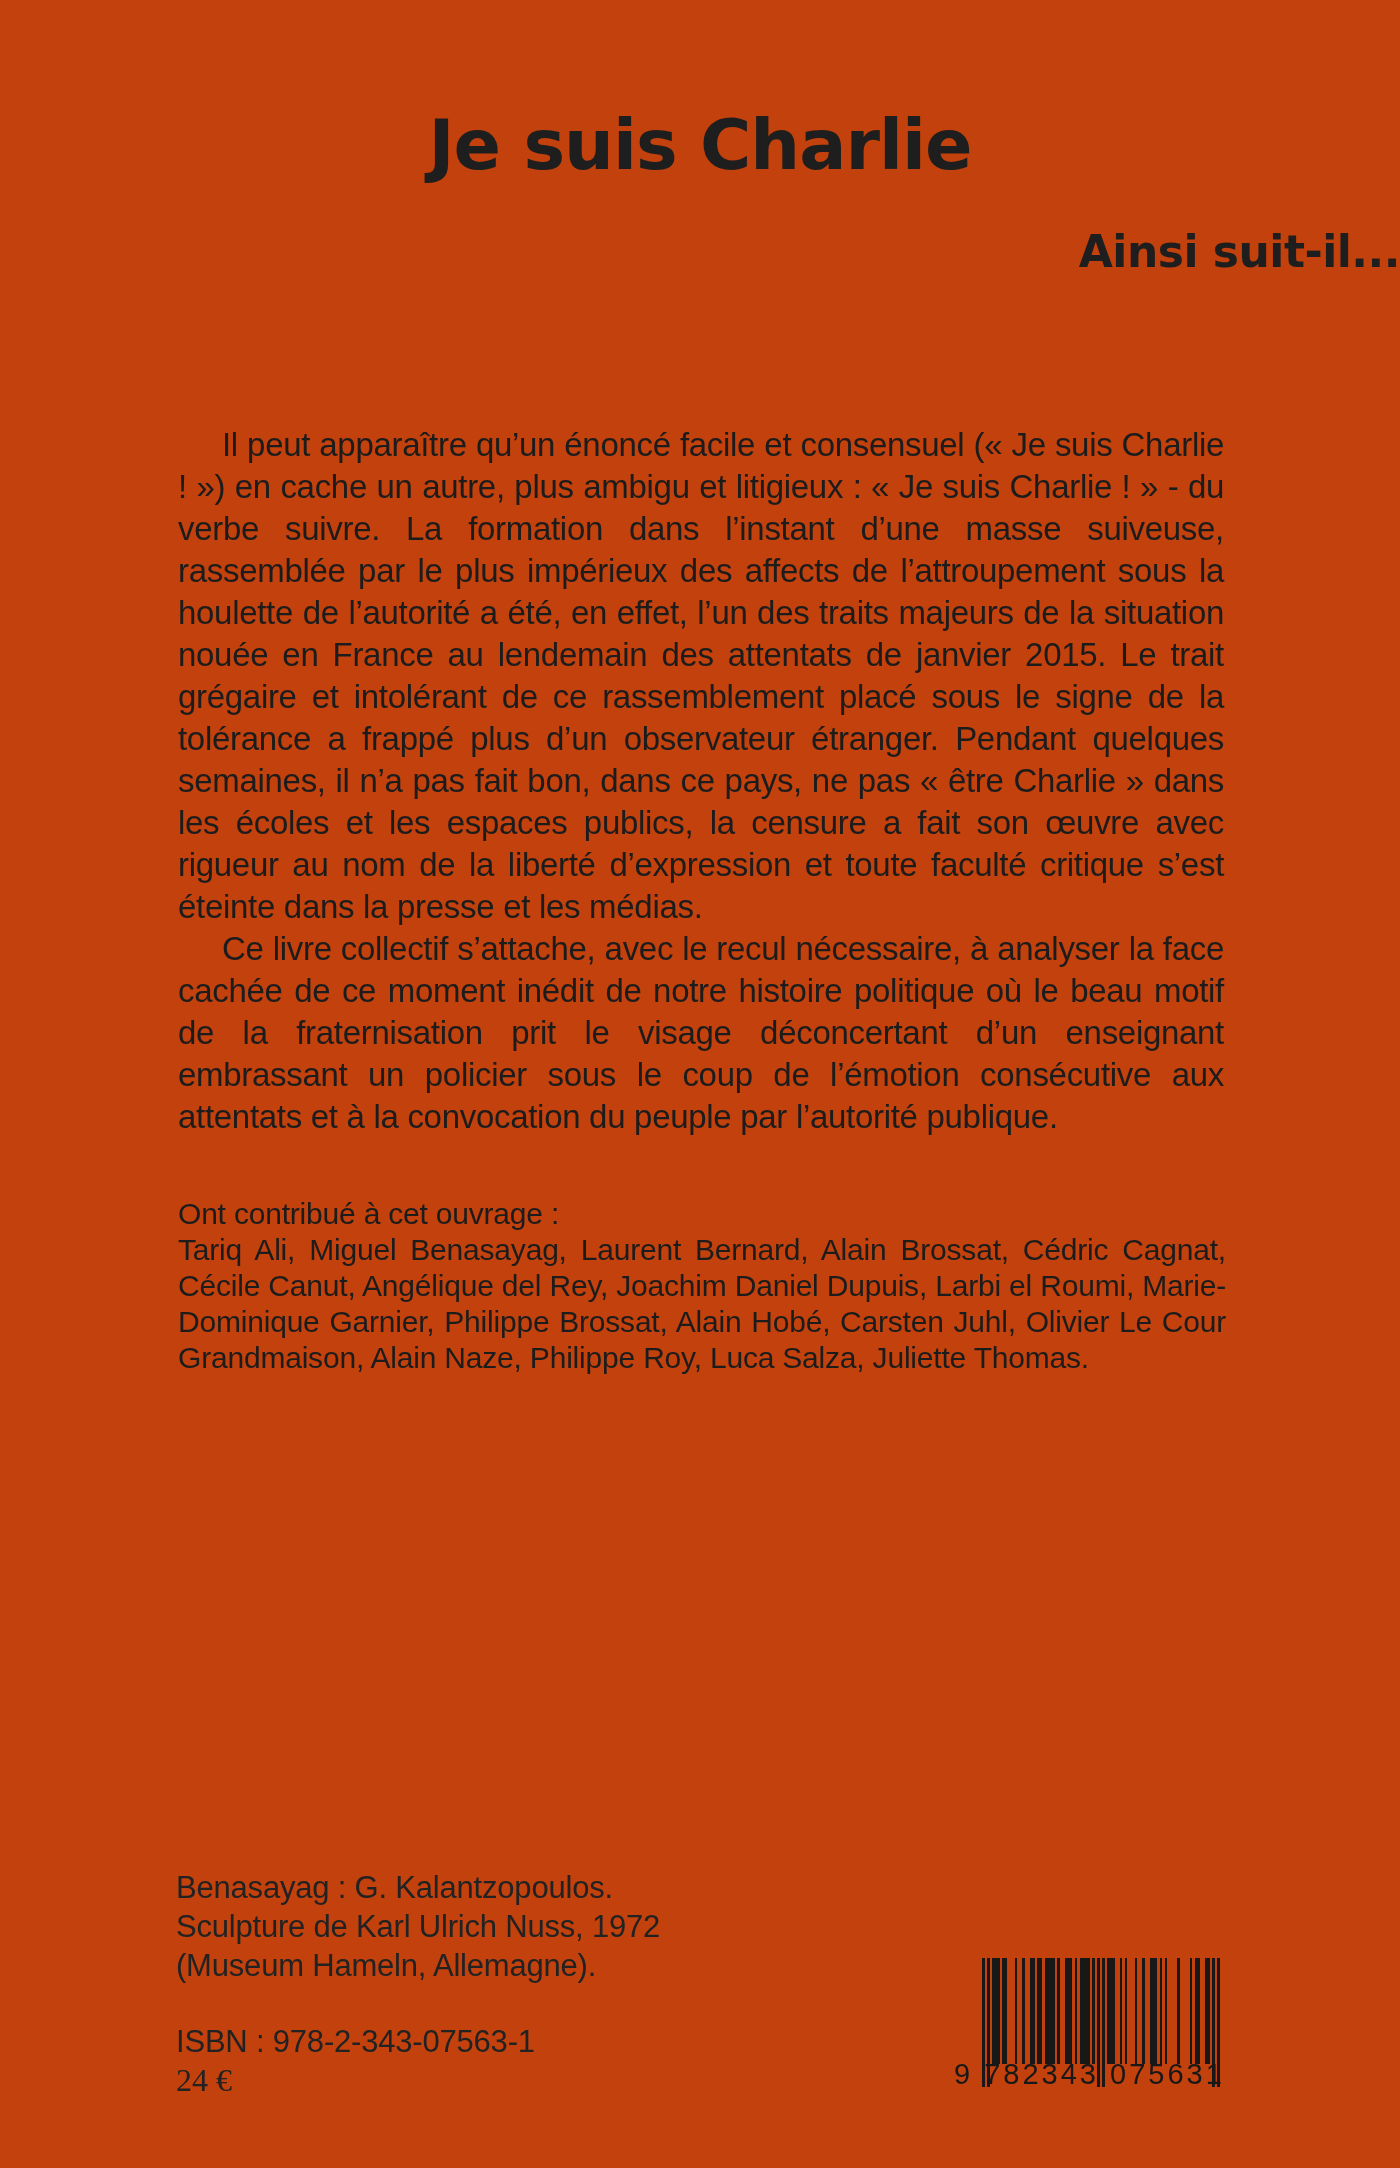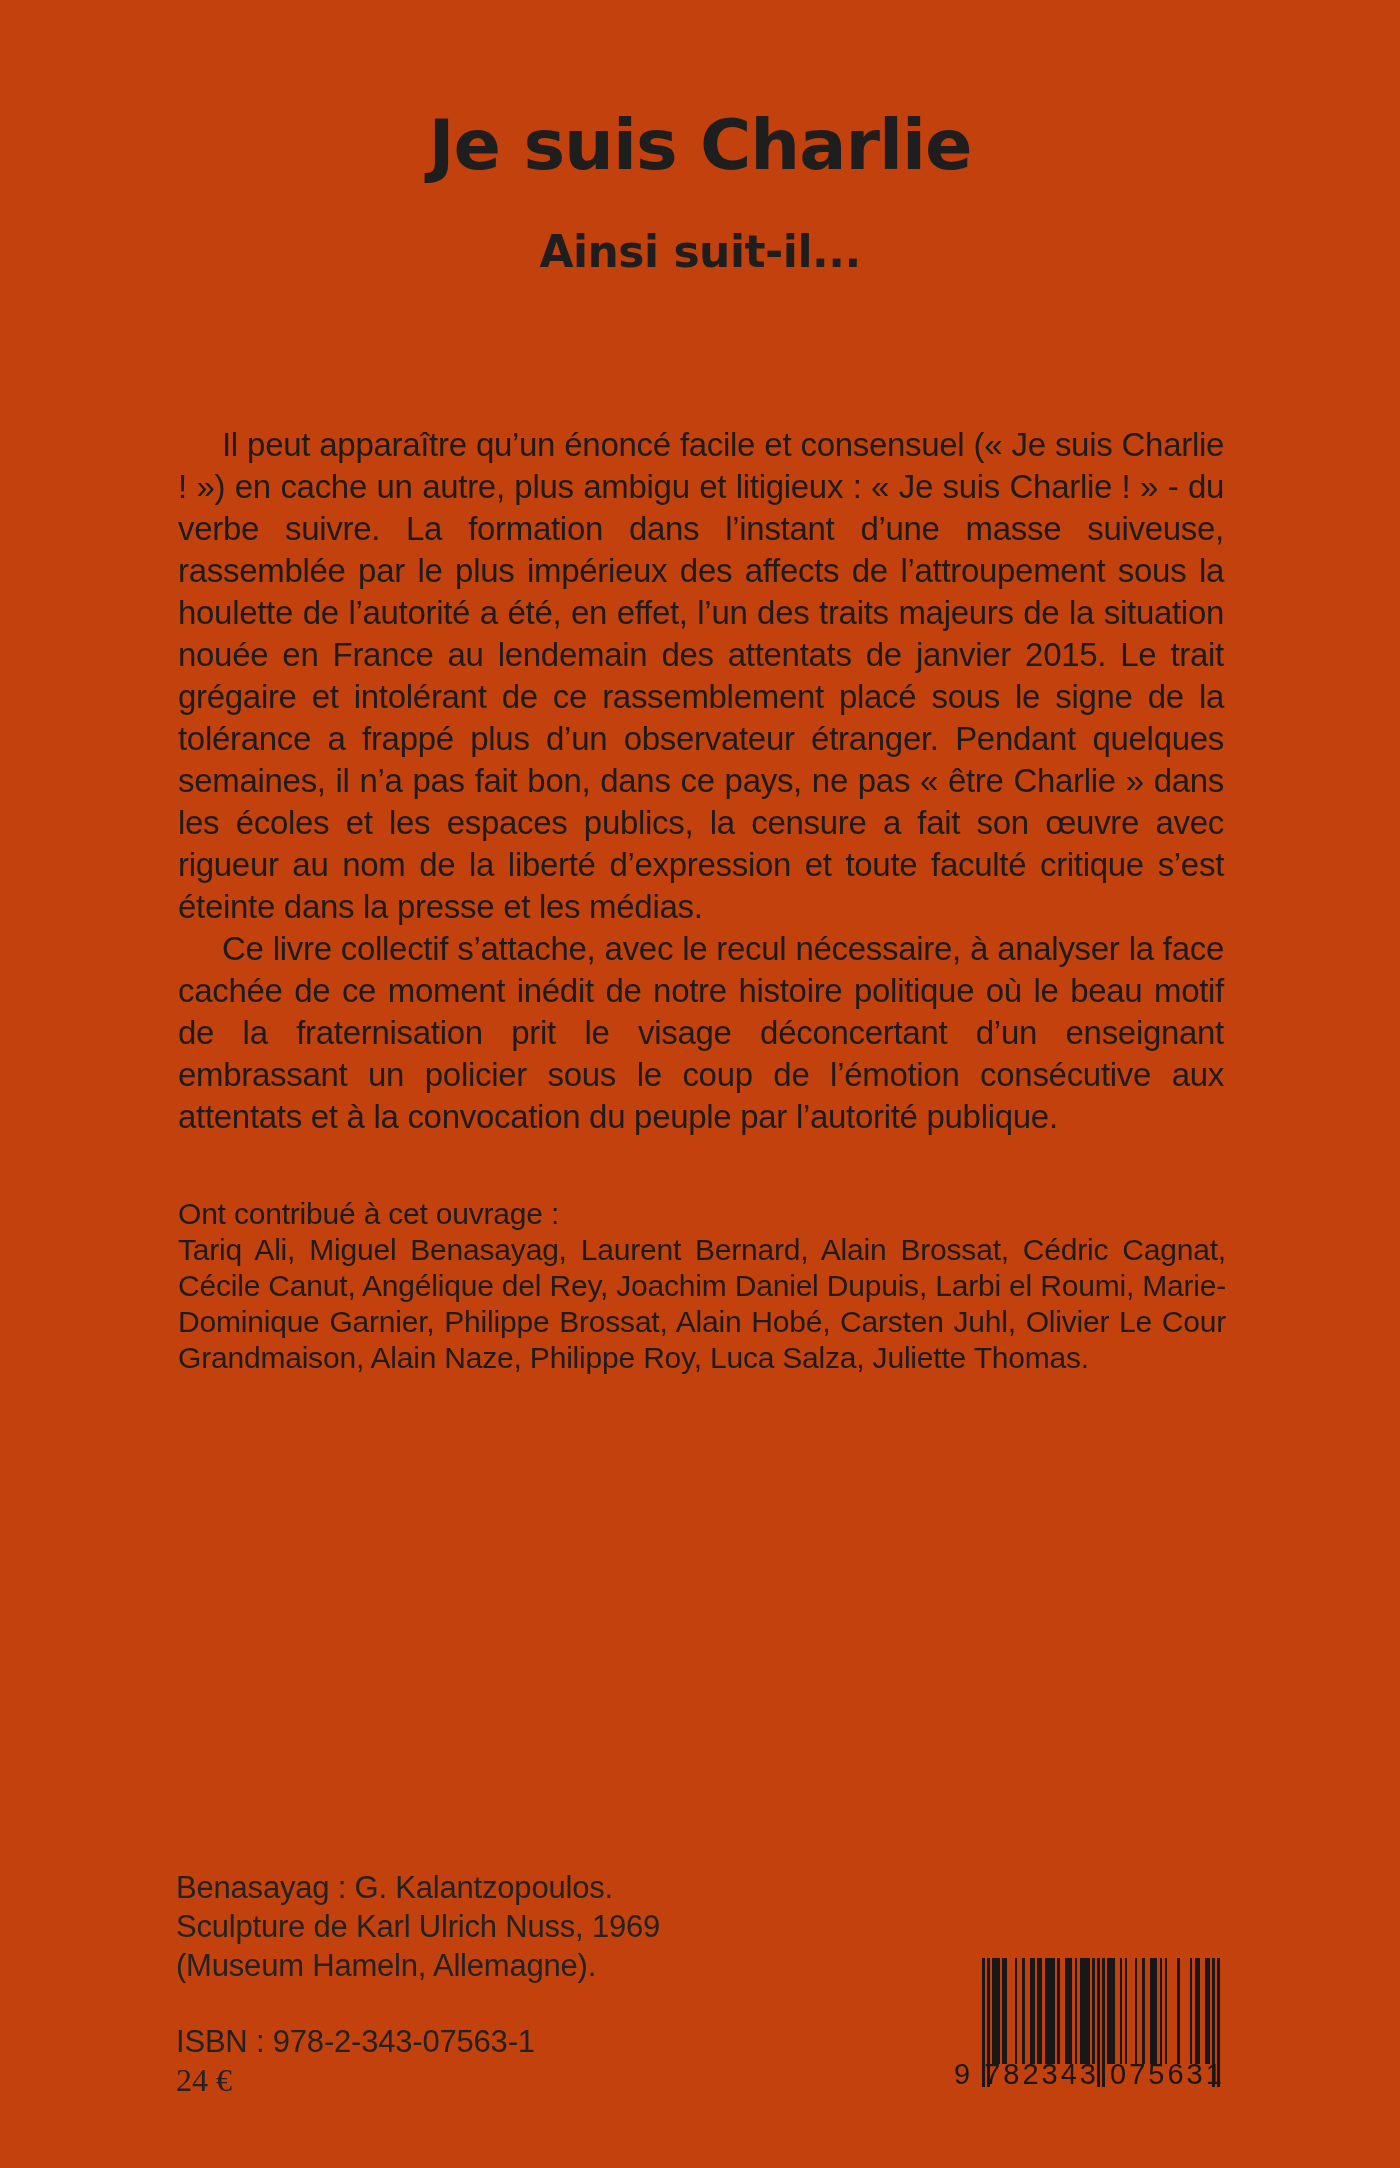--- a/index.html
+++ b/index.html
@@ -28,21 +28,21 @@
     font-size: 70px;
     letter-spacing: -1px;
     color: #1e1e1e;
   }
   .subtitle {
     position: absolute;
     top: 226px;
     left: 0;
     width: 100%;
     margin: 0;
-    text-align: center;
+    text-align: right;
     font-family: "DejaVu Sans", sans-serif;
     font-weight: 700;
     font-size: 44px;
     letter-spacing: -0.5px;
     color: #1e1e1e;
   }
   .synopsis {
     position: absolute;
     left: 178px;
     top: 424px;
@@ -144,21 +144,21 @@
     <p>Ce livre collectif s’attache, avec le recul nécessaire, à analyser la face cachée de ce moment inédit de notre histoire politique où le beau motif de la fraternisation prit le visage déconcertant d’un enseignant embrassant un policier sous le coup de l’émotion consécutive aux attentats et à la convocation du peuple par l’autorité publique.</p>
   </div>
 
   <div class="contributors">
     <div class="contrib-heading">Ont contribué à cet ouvrage :</div>
     <div class="contrib-names">Tariq Ali, Miguel Benasayag, Laurent Bernard, Alain Brossat, Cédric Cagnat, Cécile Canut, Angélique del Rey, Joachim Daniel Dupuis, Larbi el Roumi, Marie-Dominique Garnier, Philippe Brossat, Alain Hobé, Carsten Juhl, Olivier Le Cour Grandmaison, Alain Naze, Philippe Roy, Luca Salza, Juliette Thomas.</div>
   </div>
 
   <div class="credits">
     <div>Benasayag : G. Kalantzopoulos.</div>
-    <div>Sculpture de Karl Ulrich Nuss, 1969</div>
+    <div>Sculpture de Karl Ulrich Nuss, 1972</div>
     <div>(Museum Hameln, Allemagne).</div>
   </div>
 
   <div class="isbn">ISBN : 978-2-343-07563-1</div>
 
   <div class="price">24 €</div>
 
   <div class="barcode">
     <div class="bars">
         <div class="bar guard" style="left: 0px; background: rgb(24, 24, 24);"></div>

